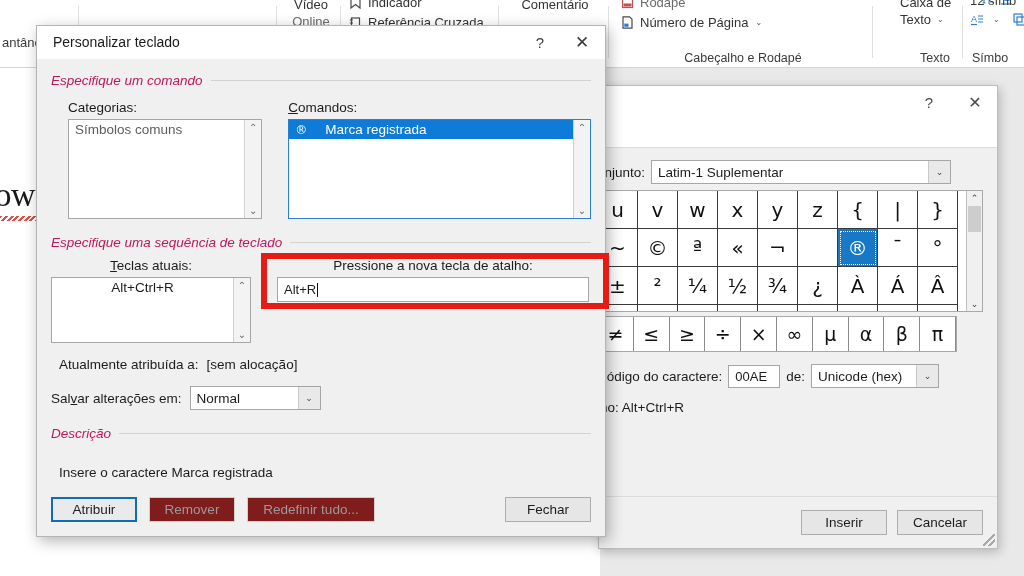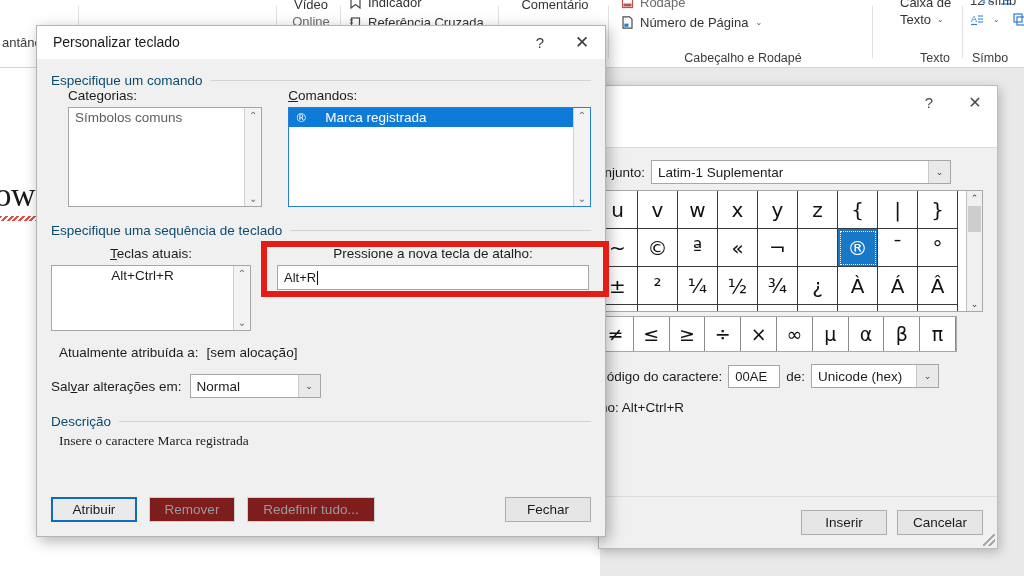--- a/index.html
+++ b/index.html
@@ -167,21 +167,21 @@
   .kb-help, .kb-close {
     position: absolute; top: 0; height: 33px; width: 42px;
     display: flex; align-items: center; justify-content: center;
     font-size: 15px; color: #3c3c3c;
   }
   .kb-help { right: 44px; }
   .kb-close { right: 2px; font-size: 17px; }
   .kb-body { position: absolute; left: 0; top: 33px; right: 0; bottom: 0; padding: 0 14px; }
 
   .grp { position: relative; margin-top: 14px; }
-  .grp-hd { display: flex; align-items: center; gap: 8px; font-size: 13.5px; color: #0c4a6e; }
+  .grp-hd { display: flex; align-items: center; gap: 8px; font-size: 13.5px; color: #be185d; font-style: italic; }
   .grp-hd .rule { flex: 1; height: 1px; background: #d2d2d2; }
 
   .fieldlbl { font-size: 13.5px; color: #1c1c1c; }
   .u { text-decoration: underline; }
 
   .listbox {
     background: #fff; border: 1px solid #a6a6a6; position: relative; overflow: hidden;
     display: flex;
   }
   .listbox .inner { flex: 1; }
@@ -470,21 +470,21 @@
     </div>
 
     <div class="kb-body">
 
       <div class="grp">
         <div class="grp-hd">
           <span>Especifique um comando</span>
           <span class="rule"></span>
         </div>
 
-        <div style="display:flex;gap:26px;margin-top:0;padding-left:17px;">
+        <div style="display:flex;gap:26px;margin-top:12px;padding-left:17px;">
           <div style="width:200px;">
             <div class="fieldlbl">Categorias:</div>
             <div class="listbox" style="height:100px;margin-top:4px;">
               <div class="inner">
                 <div class="li" style="color:#5d5d5d;">Símbolos comuns</div>
               </div>
               <div class="sb-v">
                 <span>⌃</span>
                 <span>⌄</span>
               </div>
@@ -554,21 +554,21 @@
           <span>Normal</span>
           <span class="arrow">⌄</span>
         </div>
       </div>
 
       <div class="grp" style="margin-top:16px;">
         <div class="grp-hd">
           <span>Descrição</span>
           <span class="rule"></span>
         </div>
-        <div class="fieldlbl" style="margin-top:4px;padding-left:8px;font-family:Liberation Serif, serif;">Insere o caractere Marca registrada</div>
+        <div class="fieldlbl" style="margin-top:24px;padding-left:8px;">Insere o caractere Marca registrada</div>
       </div>
 
       <div class="kb-buttons">
         <div class="btn default">Atribuir</div>
         <div class="btn disabled">Remover</div>
         <div class="btn disabled" style="min-width:128px;">Redefinir tudo...</div>
         <div class="spacer"></div>
         <div class="btn">Fechar</div>
       </div>
 

